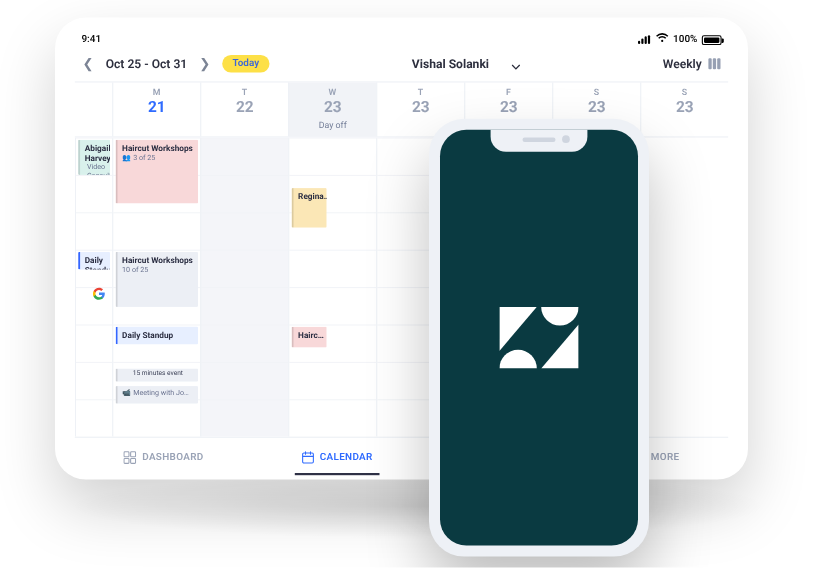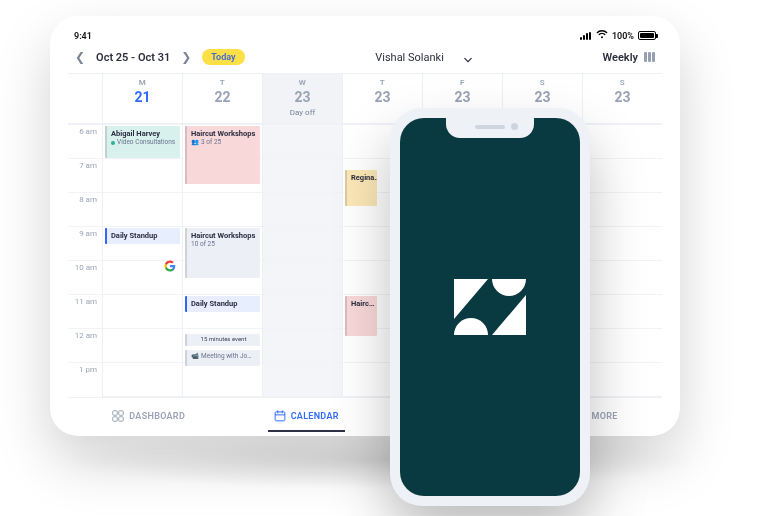--- a/index.html
+++ b/index.html
@@ -15,21 +15,21 @@
   .wifi{font-size:10px}
   .batt{width:18px;height:9px;border:1px solid #000;border-radius:2px;position:relative}
   .batt::after{content:"";position:absolute;right:-3px;top:2px;width:2px;height:4px;background:#000;border-radius:0 1px 1px 0}
   .batt i{position:absolute;left:1px;top:1px;bottom:1px;right:1px;background:#000;border-radius:1px}
   
   .hdr{display:flex;justify-content:space-between;align-items:center;padding:2px 4px 8px;font-size:11px;color:#33364a}
   .hdr-left{display:flex;align-items:center;gap:8px}
   .nav-arrow{color:#7c8495;font-size:12px;padding:0 3px;cursor:pointer}
   .date-range{font-weight:600;color:#2d2f3e}
   .today-pill{background:#fde047;color:#3e67d6;font-size:9px;font-weight:600;padding:3px 9px;border-radius:10px;cursor:pointer}
-  .user-sel{font-weight:400;color:#2d2f3e;cursor:pointer;display:flex;align-items:flex-end;gap:20px}
+  .user-sel{font-weight:700;color:#2d2f3e;cursor:pointer;display:flex;align-items:flex-end;gap:20px}
   .user-sel svg{width:8px;height:8px}
   .hdr-right{display:flex;align-items:center;gap:6px;color:#2d2f3e;font-weight:600}
   .mode-icon{width:14px;height:10px;display:inline-flex;gap:1px}
   .mode-icon i{width:3px;background:#97a0b3;border-radius:1px}
   
   .days{display:grid;grid-template-columns:34px repeat(7,1fr);border-top:1px solid #edf0f5;border-bottom:1px solid #edf0f5}
   .day{padding:4px 0 6px;text-align:center;border-left:1px solid #edf0f5}
   .day small{display:block;font-size:8px;color:#9aa3b6;font-weight:600;letter-spacing:.5px}
   .day b{display:block;font-size:14px;font-weight:700;color:#9aa3b6;margin-top:2px}
   .day.active b{color:#2f6bff}
@@ -147,30 +147,20 @@
           <b>23</b>
         </div>
       <div class="day">
           <small>S</small>
           <b>23</b>
         </div>
     </div>
 
     <div class="grid-wrap">
       <div class="grid">
-        <div class="times">
-          <div class="trow">6 am</div>
-          <div class="trow">7 am</div>
-          <div class="trow">8 am</div>
-          <div class="trow">9 am</div>
-          <div class="trow">10 am</div>
-          <div class="trow">11 am</div>
-          <div class="trow">12 am</div>
-          <div class="trow">1 pm</div>
-        </div>
 
         <div class="col">
           <div class="evt c-teal" style="top:2px;height:32px">
               <b>Abigail Harvey</b>
               <span class="sub">
                 <span class="bullet"></span>
                 <span>Video Consultations</span>
               </span>
             </div>
           <div class="evt c-blue" style="top:104px;height:16px">
@@ -209,21 +199,21 @@
               </span>
             </div>
         </div>
 
         <div class="col off"></div>
 
         <div class="col">
           <div class="evt c-yellow" style="top:46px;height:36px;width:40%">
               <b>Regina…</b>
             </div>
-          <div class="evt c-pink" style="top:172px;height:40px;width:40%">
+          <div class="evt c-pink" style="top:172px;height:19px;width:40%">
               <b>Hairc…</b>
             </div>
         </div>
 
         <div class="col"></div>
         <div class="col"></div>
         <div class="col"></div>
       </div>
     </div>
 

